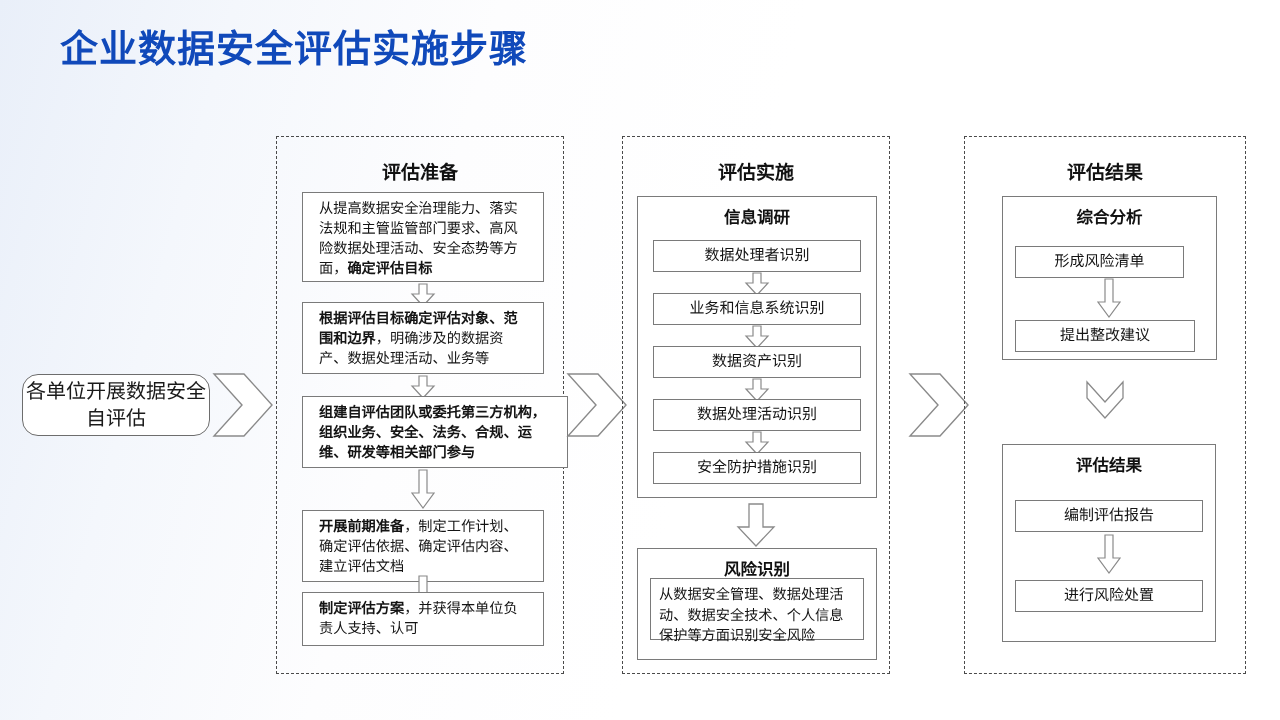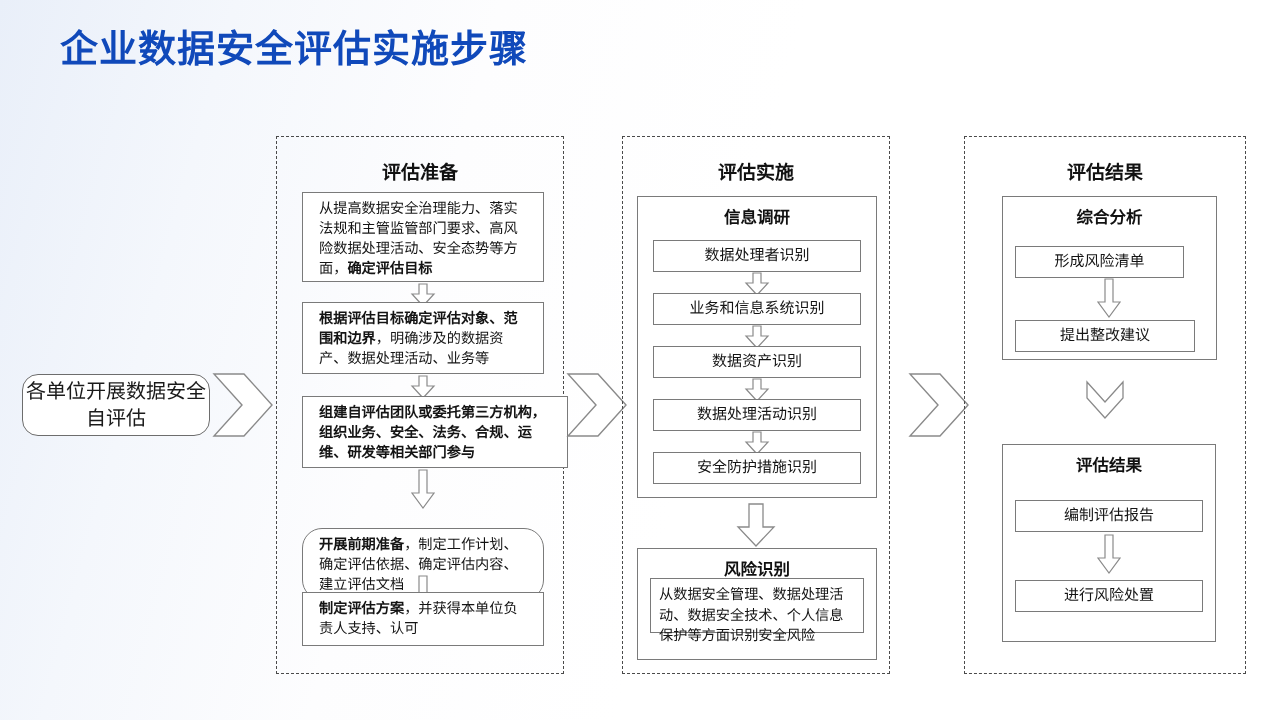--- a/index.html
+++ b/index.html
@@ -179,21 +179,21 @@
 
   <div class="pbox allbold" style="left:302px; top:396px; width:266px; height:72px;">
     <span>组建自评估团队或委托第三方机构，组织业务、安全、法务、合规、运维、研发等相关部门参与</span>
   </div>
   <div class="down-arrow tall" style="left:410px; top:469px;">
     <svg viewBox="0 0 26 40" aria-hidden="true">
       <polygon points="9,1 17,1 17,24 24,24 13,39 2,24 9,24" fill="#ffffff" stroke="#8a8a8a" stroke-width="1.2"></polygon>
     </svg>
   </div>
 
-  <div class="pbox" style="left:302px; top:528px; width:242px; height:72px;border-radius:20px;">
+  <div class="pbox" style="left:302px; top:510px; width:242px; height:72px;">
     <span><b>开展前期准备</b>，制定工作计划、确定评估依据、确定评估内容、建立评估文档</span>
   </div>
   <div class="down-arrow tall" style="left:410px; top:575px;">
     <svg viewBox="0 0 26 40" aria-hidden="true">
       <polygon points="9,1 17,1 17,24 24,24 13,39 2,24 9,24" fill="#ffffff" stroke="#8a8a8a" stroke-width="1.2"></polygon>
     </svg>
   </div>
 
   <div class="pbox" style="left:302px; top:592px; width:242px; height:54px;">
     <span><b>制定评估方案</b>，并获得本单位负责人支持、认可</span>
@@ -255,21 +255,21 @@
 
   <div class="down-arrow wide" style="left:736px; top:503px;">
     <svg viewBox="0 0 40 44" aria-hidden="true">
       <polygon points="13,1 27,1 27,24 38,24 20,43 2,24 13,24" fill="#ffffff" stroke="#8a8a8a" stroke-width="1.3"></polygon>
     </svg>
   </div>
 
   <div class="sub-panel" style="left:637px; top:548px; width:240px; height:112px;">
     <div class="sub-heading">风险识别</div>
   </div>
-  <div class="note-box" style="left:650px; top:578px; width:214px; height:55px;">
+  <div class="note-box" style="left:650px; top:578px; width:214px; height:62px;">
     <span>从数据安全管理、数据处理活动、数据安全技术、个人信息保护等方面识别安全风险</span>
   </div>
 
   <div class="stage-chevron" style="left:908px;">
     <svg viewBox="0 0 62 66" preserveAspectRatio="none" aria-hidden="true">
       <polygon points="2,2 32,2 60,33 32,64 2,64 30,33" fill="#ffffff" stroke="#8a8a8a" stroke-width="1.4" stroke-linejoin="miter"></polygon>
     </svg>
   </div>
 
   <div class="stage-panel" style="left:964px; width:282px;">

